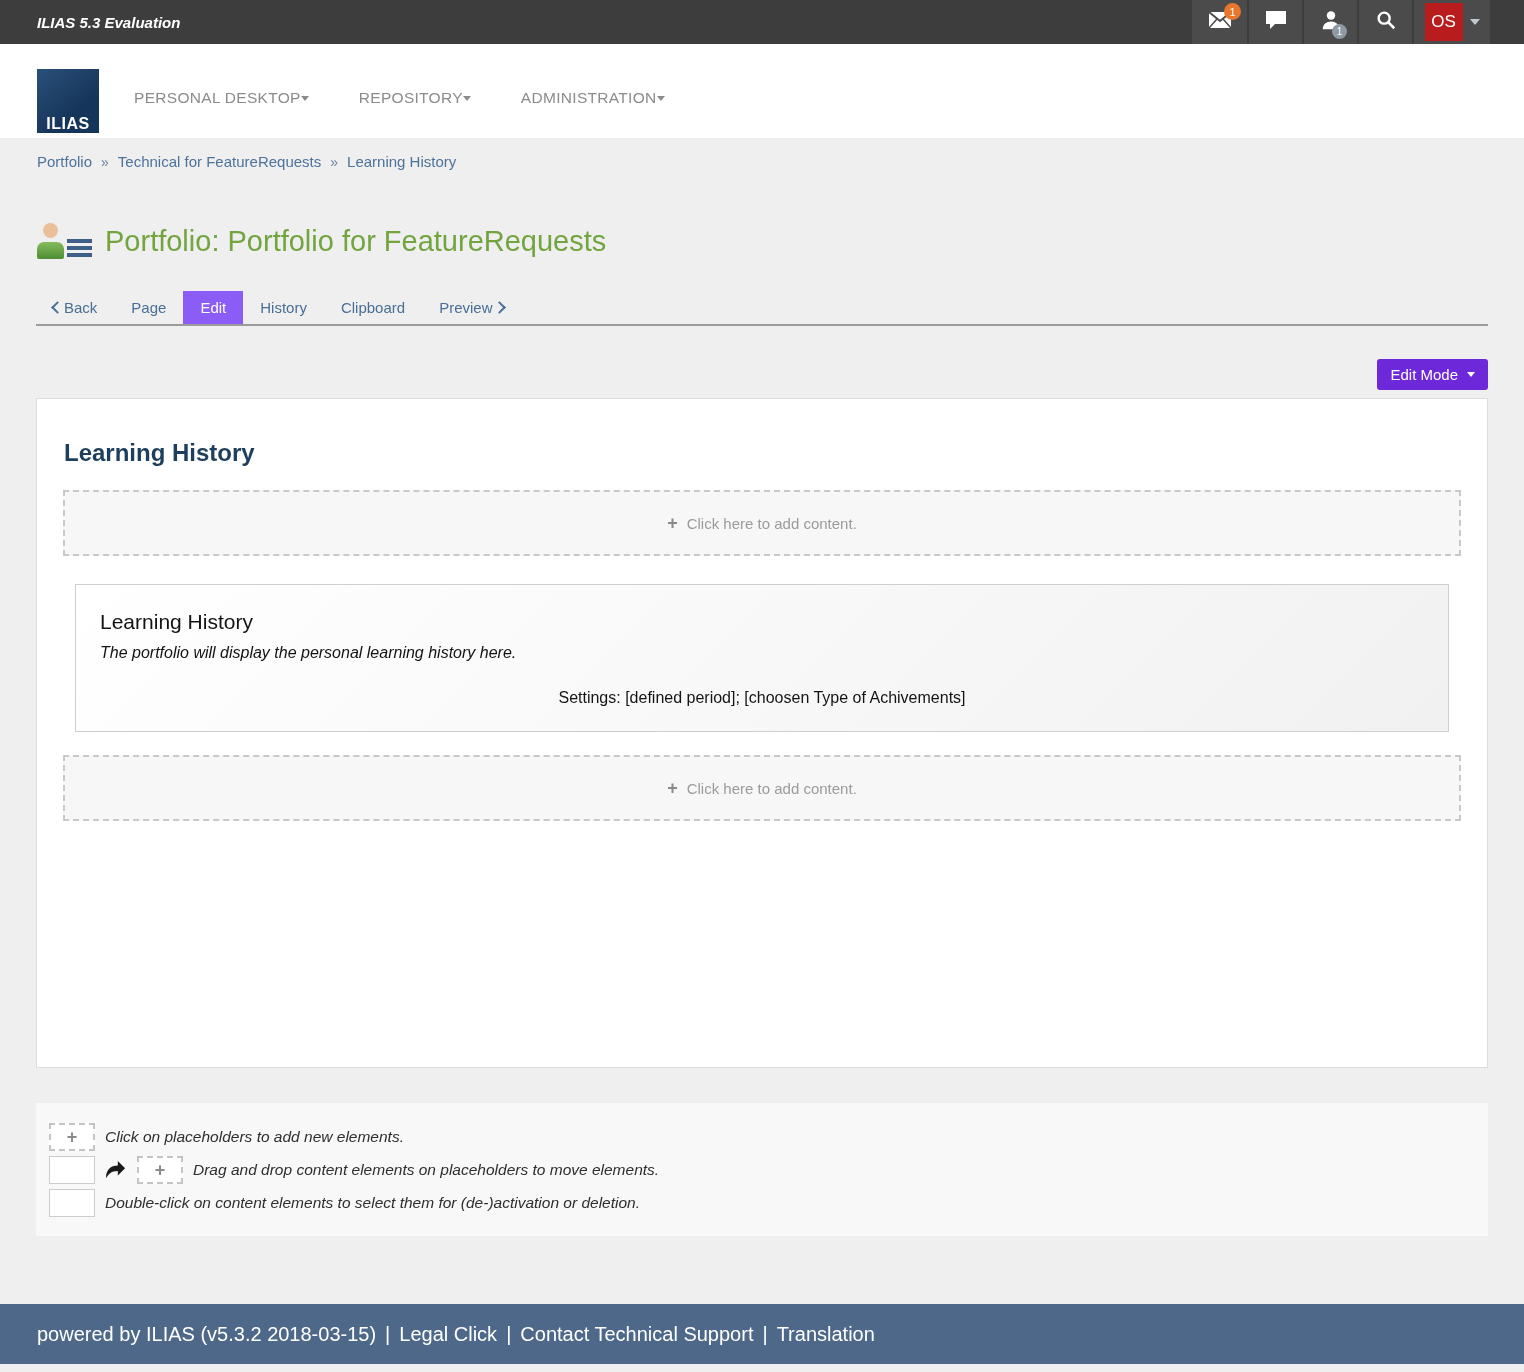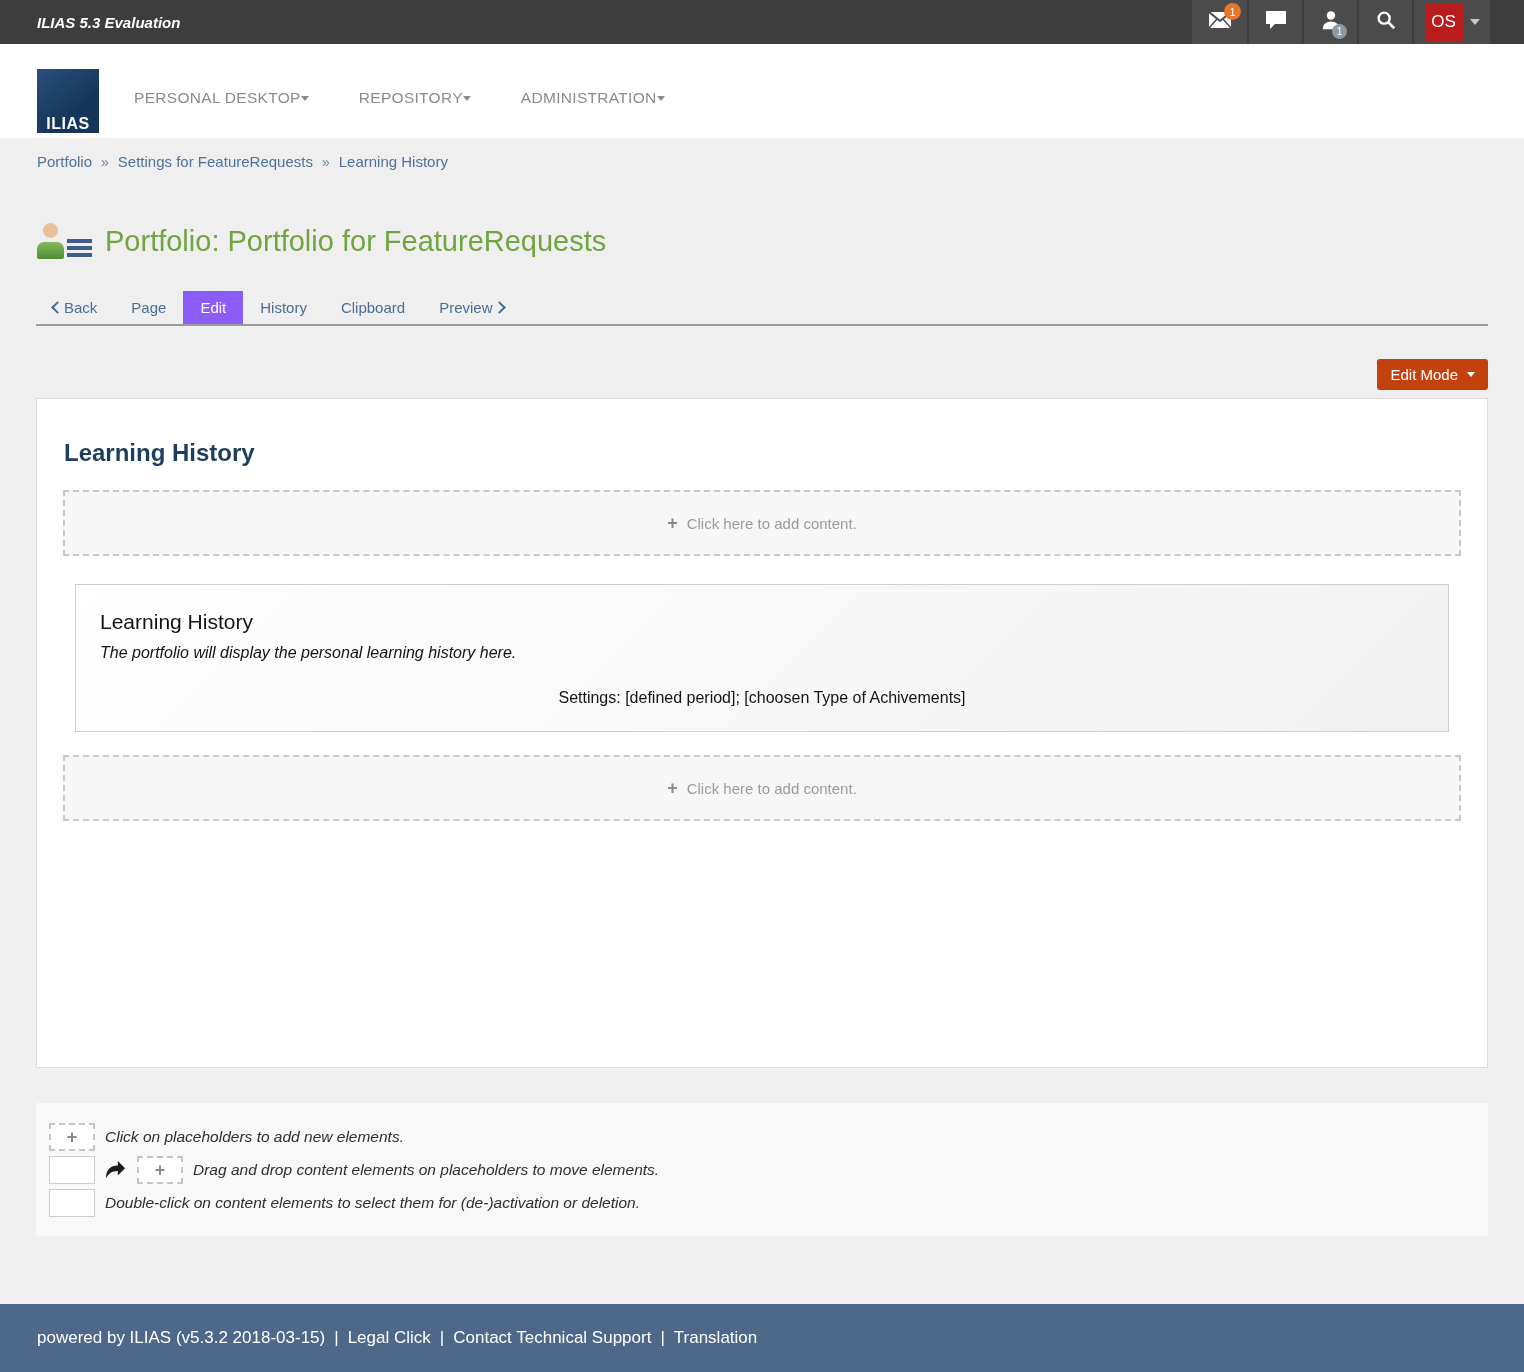--- a/index.html
+++ b/index.html
@@ -46,41 +46,41 @@
   .page-title { color:#72a440; font-size:29px; font-weight:normal; margin:0; }
   
   .tabs { margin:28px 36px 0; border-bottom:2px solid #9b9b9b; display:flex; align-items:flex-end; }
   .tab { padding:8px 17px; font-size:15px; color:#4a6e96; cursor:pointer; display:flex; align-items:center; }
   .tab.active { background:#8b5cf6; color:#fff; }
   .chev { width:9px; height:9px; border:solid #4a6e96; border-width:0 2.5px 2.5px 0; display:inline-block; }
   .chev-left  { transform:rotate(135deg); margin-right:2px; }
   .chev-right { transform:rotate(-45deg); margin-left:2px; }
   
   .editmode-row { display:flex; justify-content:flex-end; margin:33px 36px 0; }
-  .editmode-btn { background:#c2410c; color:#fff; font-size:15px; padding:7px 13px; border-radius:3px; display:flex; align-items:center; gap:9px; cursor:pointer; border:none; }
+  .editmode-btn { background:#6d28d9; color:#fff; font-size:15px; padding:7px 13px; border-radius:3px; display:flex; align-items:center; gap:9px; cursor:pointer; border:none; }
   .editmode-btn .caret-down { border-top-color:#fff; border-left-width:4px; border-right-width:4px; border-top-width:5px; }
   
   .panel { margin:8px 36px 0; background:#fff; border:1px solid #dcdcdc; min-height:670px; padding-bottom:40px; }
   .panel-heading { margin:40px 0 0 27px; font-size:24px; font-weight:bold; color:#1d3e5c; }
   .placeholder { margin:23px 26px 0; height:66px; border:2px dashed #c9c9c9; background:#f7f7f7;
     display:flex; align-items:center; justify-content:center; gap:9px; color:#9b9b9b; font-size:15px; cursor:pointer; }
   .plus { color:#8a8a8a; font-weight:bold; font-size:18px; line-height:1; }
   .block { margin:28px 38px 0; border:1px solid #cfcfcf; background:linear-gradient(135deg,#ffffff 0%,#f1f1f1 100%); padding:25px 24px 24px; cursor:pointer; }
   .block-title { font-size:21px; color:#141414; margin:0; font-weight:normal; }
   .block-desc { font-style:italic; font-size:16px; margin-top:10px; color:#141414; }
   .block-settings { text-align:center; font-size:16px; margin-top:27px; color:#141414; }
   
   .help-panel { margin:35px 36px 0; background:#f8f8f8; padding:19px 13px 15px; }
   .help-row { display:flex; align-items:center; margin-bottom:3px; gap:10px; min-height:30px; }
   .help-text { font-style:italic; font-size:15.5px; color:#2e2e2e; }
   .hbox-dashed { width:46px; height:28px; border:2px dashed #c4c4c4; background:#fff; display:flex; align-items:center; justify-content:center; color:#b0b0b0; font-weight:bold; font-size:15px; flex:none; }
   .hbox-solid { width:46px; height:28px; border:1px solid #ccc; background:#fff; flex:none; }
   .arrow-icon { flex:none; display:flex; align-items:center; }
   
-  .footer { height:68px; background:#4d6889; color:#fff; display:flex; align-items:center; padding-left:37px; font-size:17px; gap:9px; }
+  .footer { height:60px; background:#4d6889; color:#fff; display:flex; align-items:center; padding-left:37px; font-size:20px; gap:9px; }
   .footer a { color:#fff; text-decoration:none; cursor:pointer; }
   .fsep { color:#fff; }
 </style>
 </head>
 <body>
 
 <div class="topbar">
   <div class="topbar-title">ILIAS 5.3 Evaluation</div>
   <div class="topbar-icons">
     <div class="icon-cell">
@@ -138,21 +138,21 @@
     <div class="nav-item">
       <span>ADMINISTRATION</span>
       <span class="nav-caret"></span>
     </div>
   </div>
 </div>
 
 <div class="content">
 
   <div class="breadcrumb">
-    <a class="crumb">Portfolio</a><span class="crumb-sep">»</span><a class="crumb">Settings for FeatureRequests</a><span class="crumb-sep">»</span><a class="crumb">Learning History</a>
+    <a class="crumb">Portfolio</a><span class="crumb-sep">»</span><a class="crumb">Technical for FeatureRequests</a><span class="crumb-sep">»</span><a class="crumb">Learning History</a>
   </div>
 
   <div class="title-row">
     <span class="pf-icon">
       <span class="pf-head"></span>
       <span class="pf-body"></span>
       <span class="pf-lines">
           <span></span>
           <span></span>
           <span></span>

